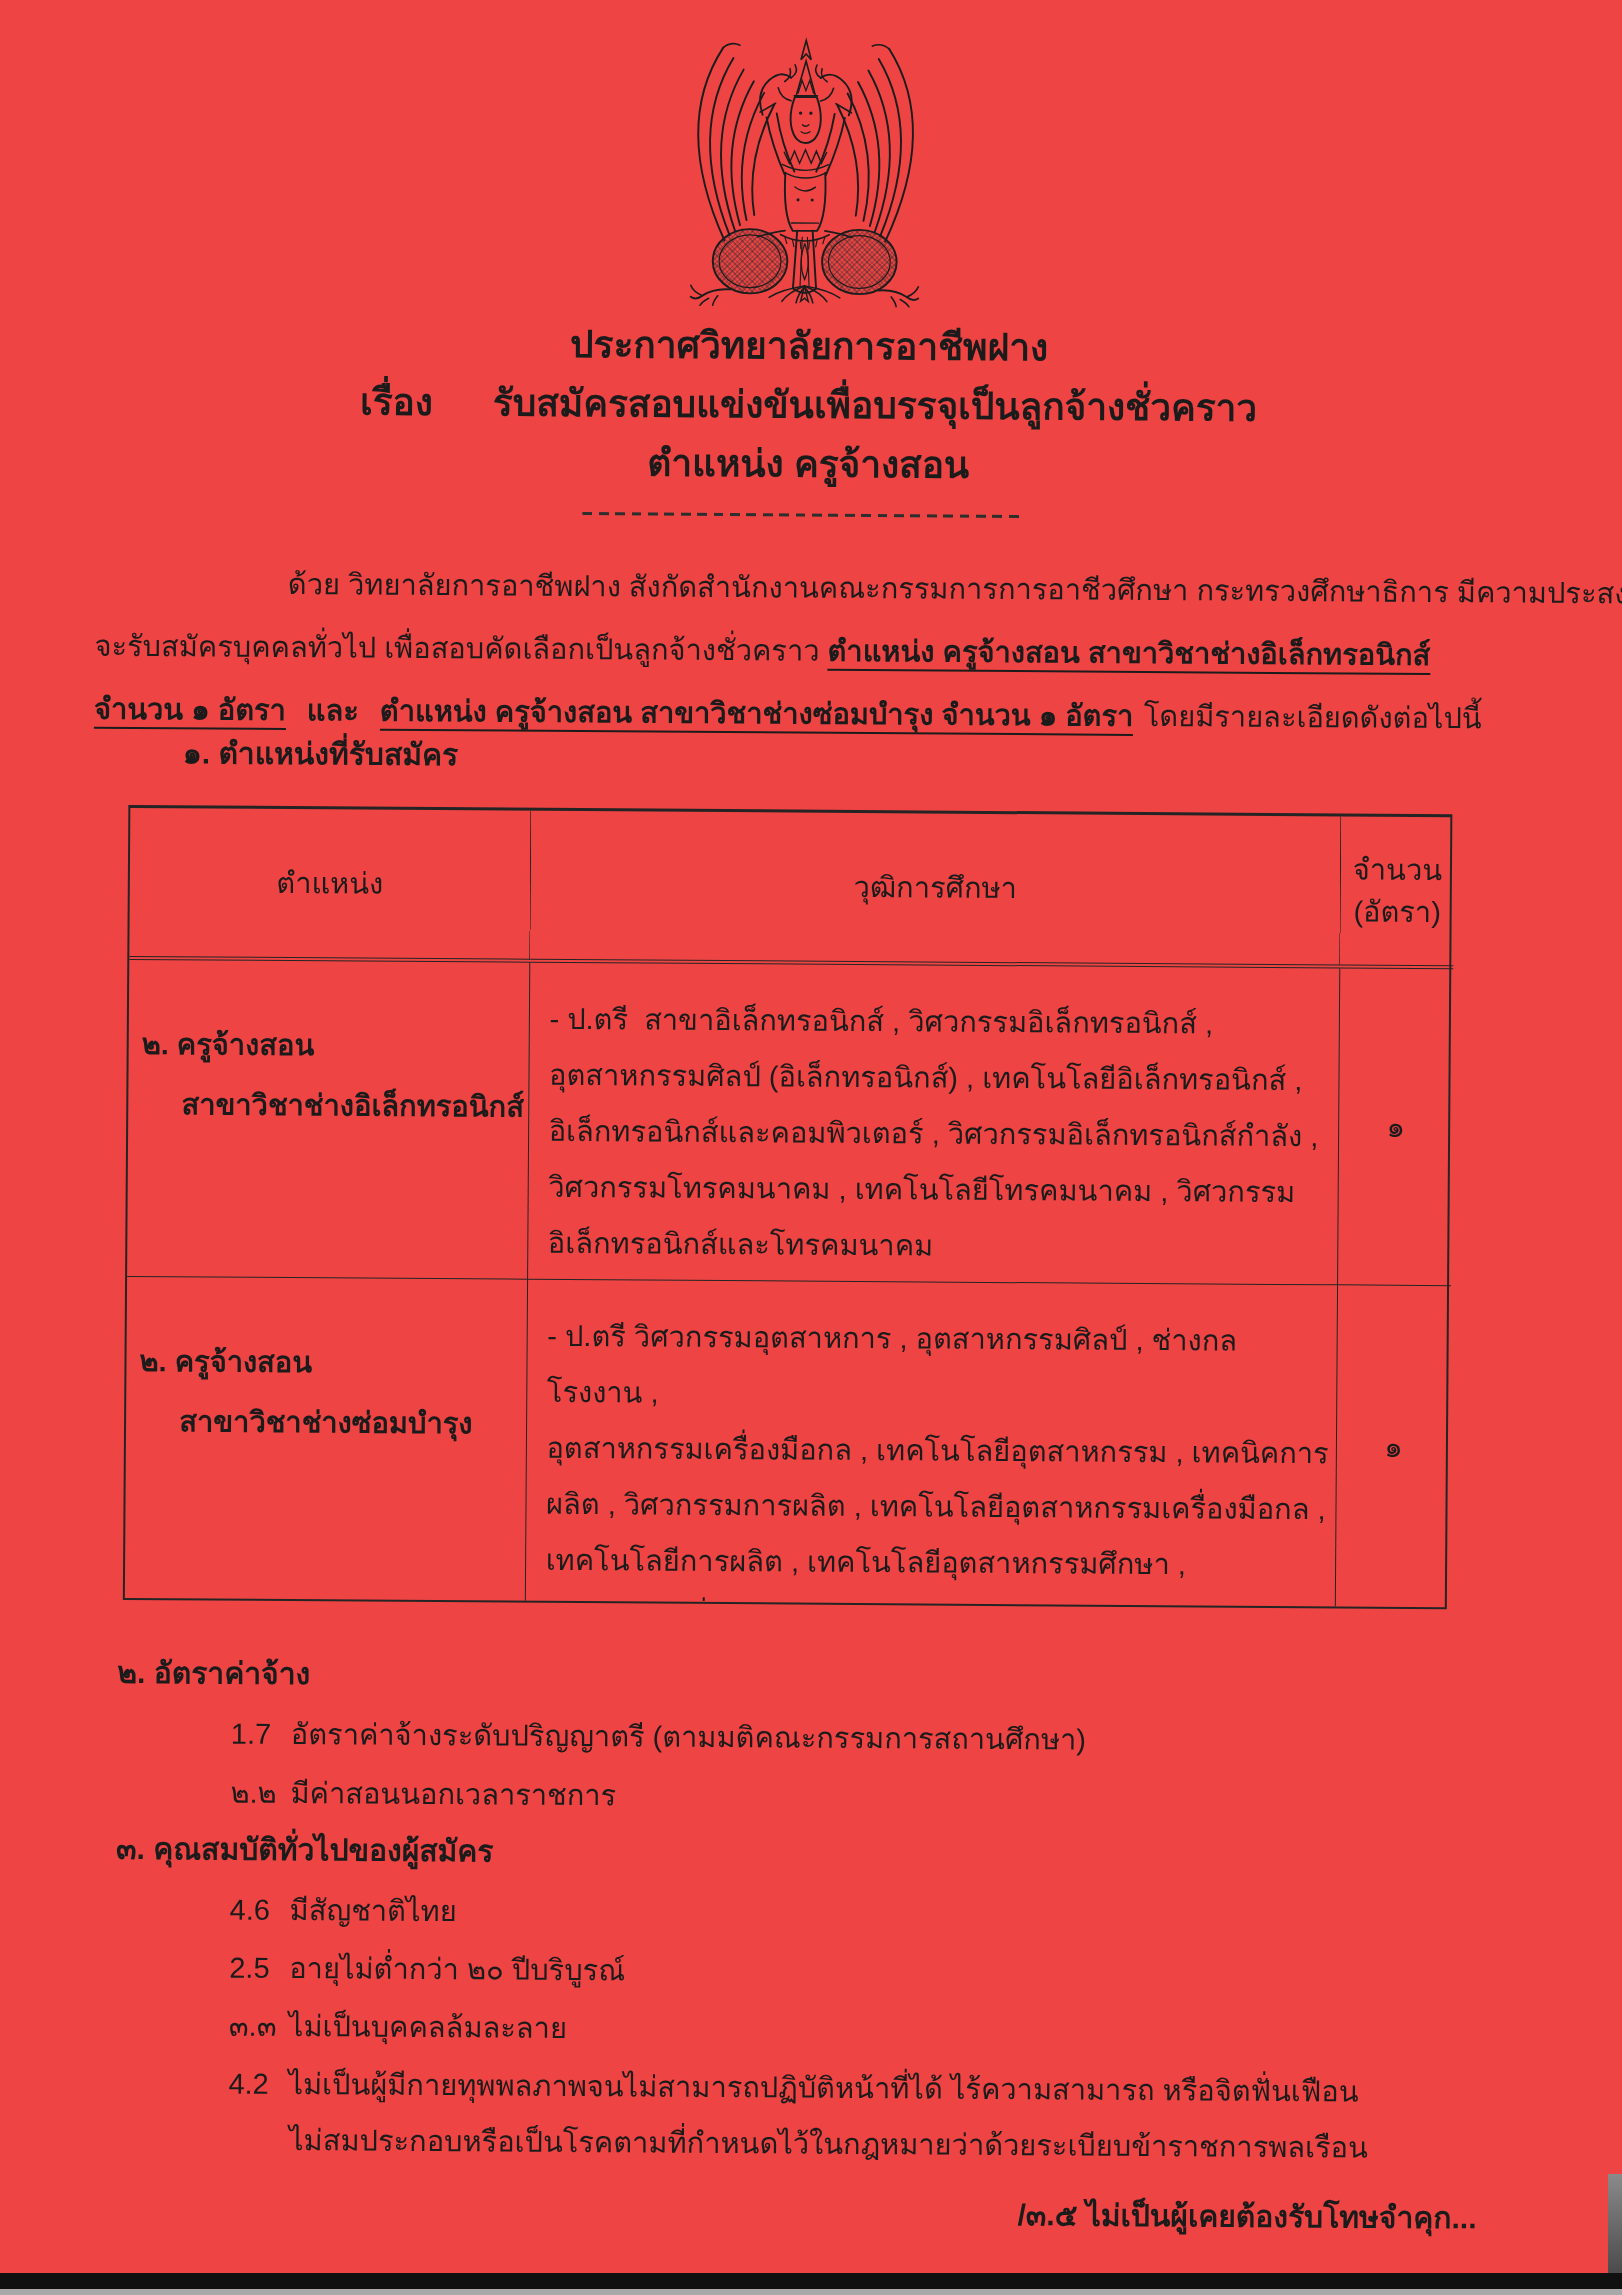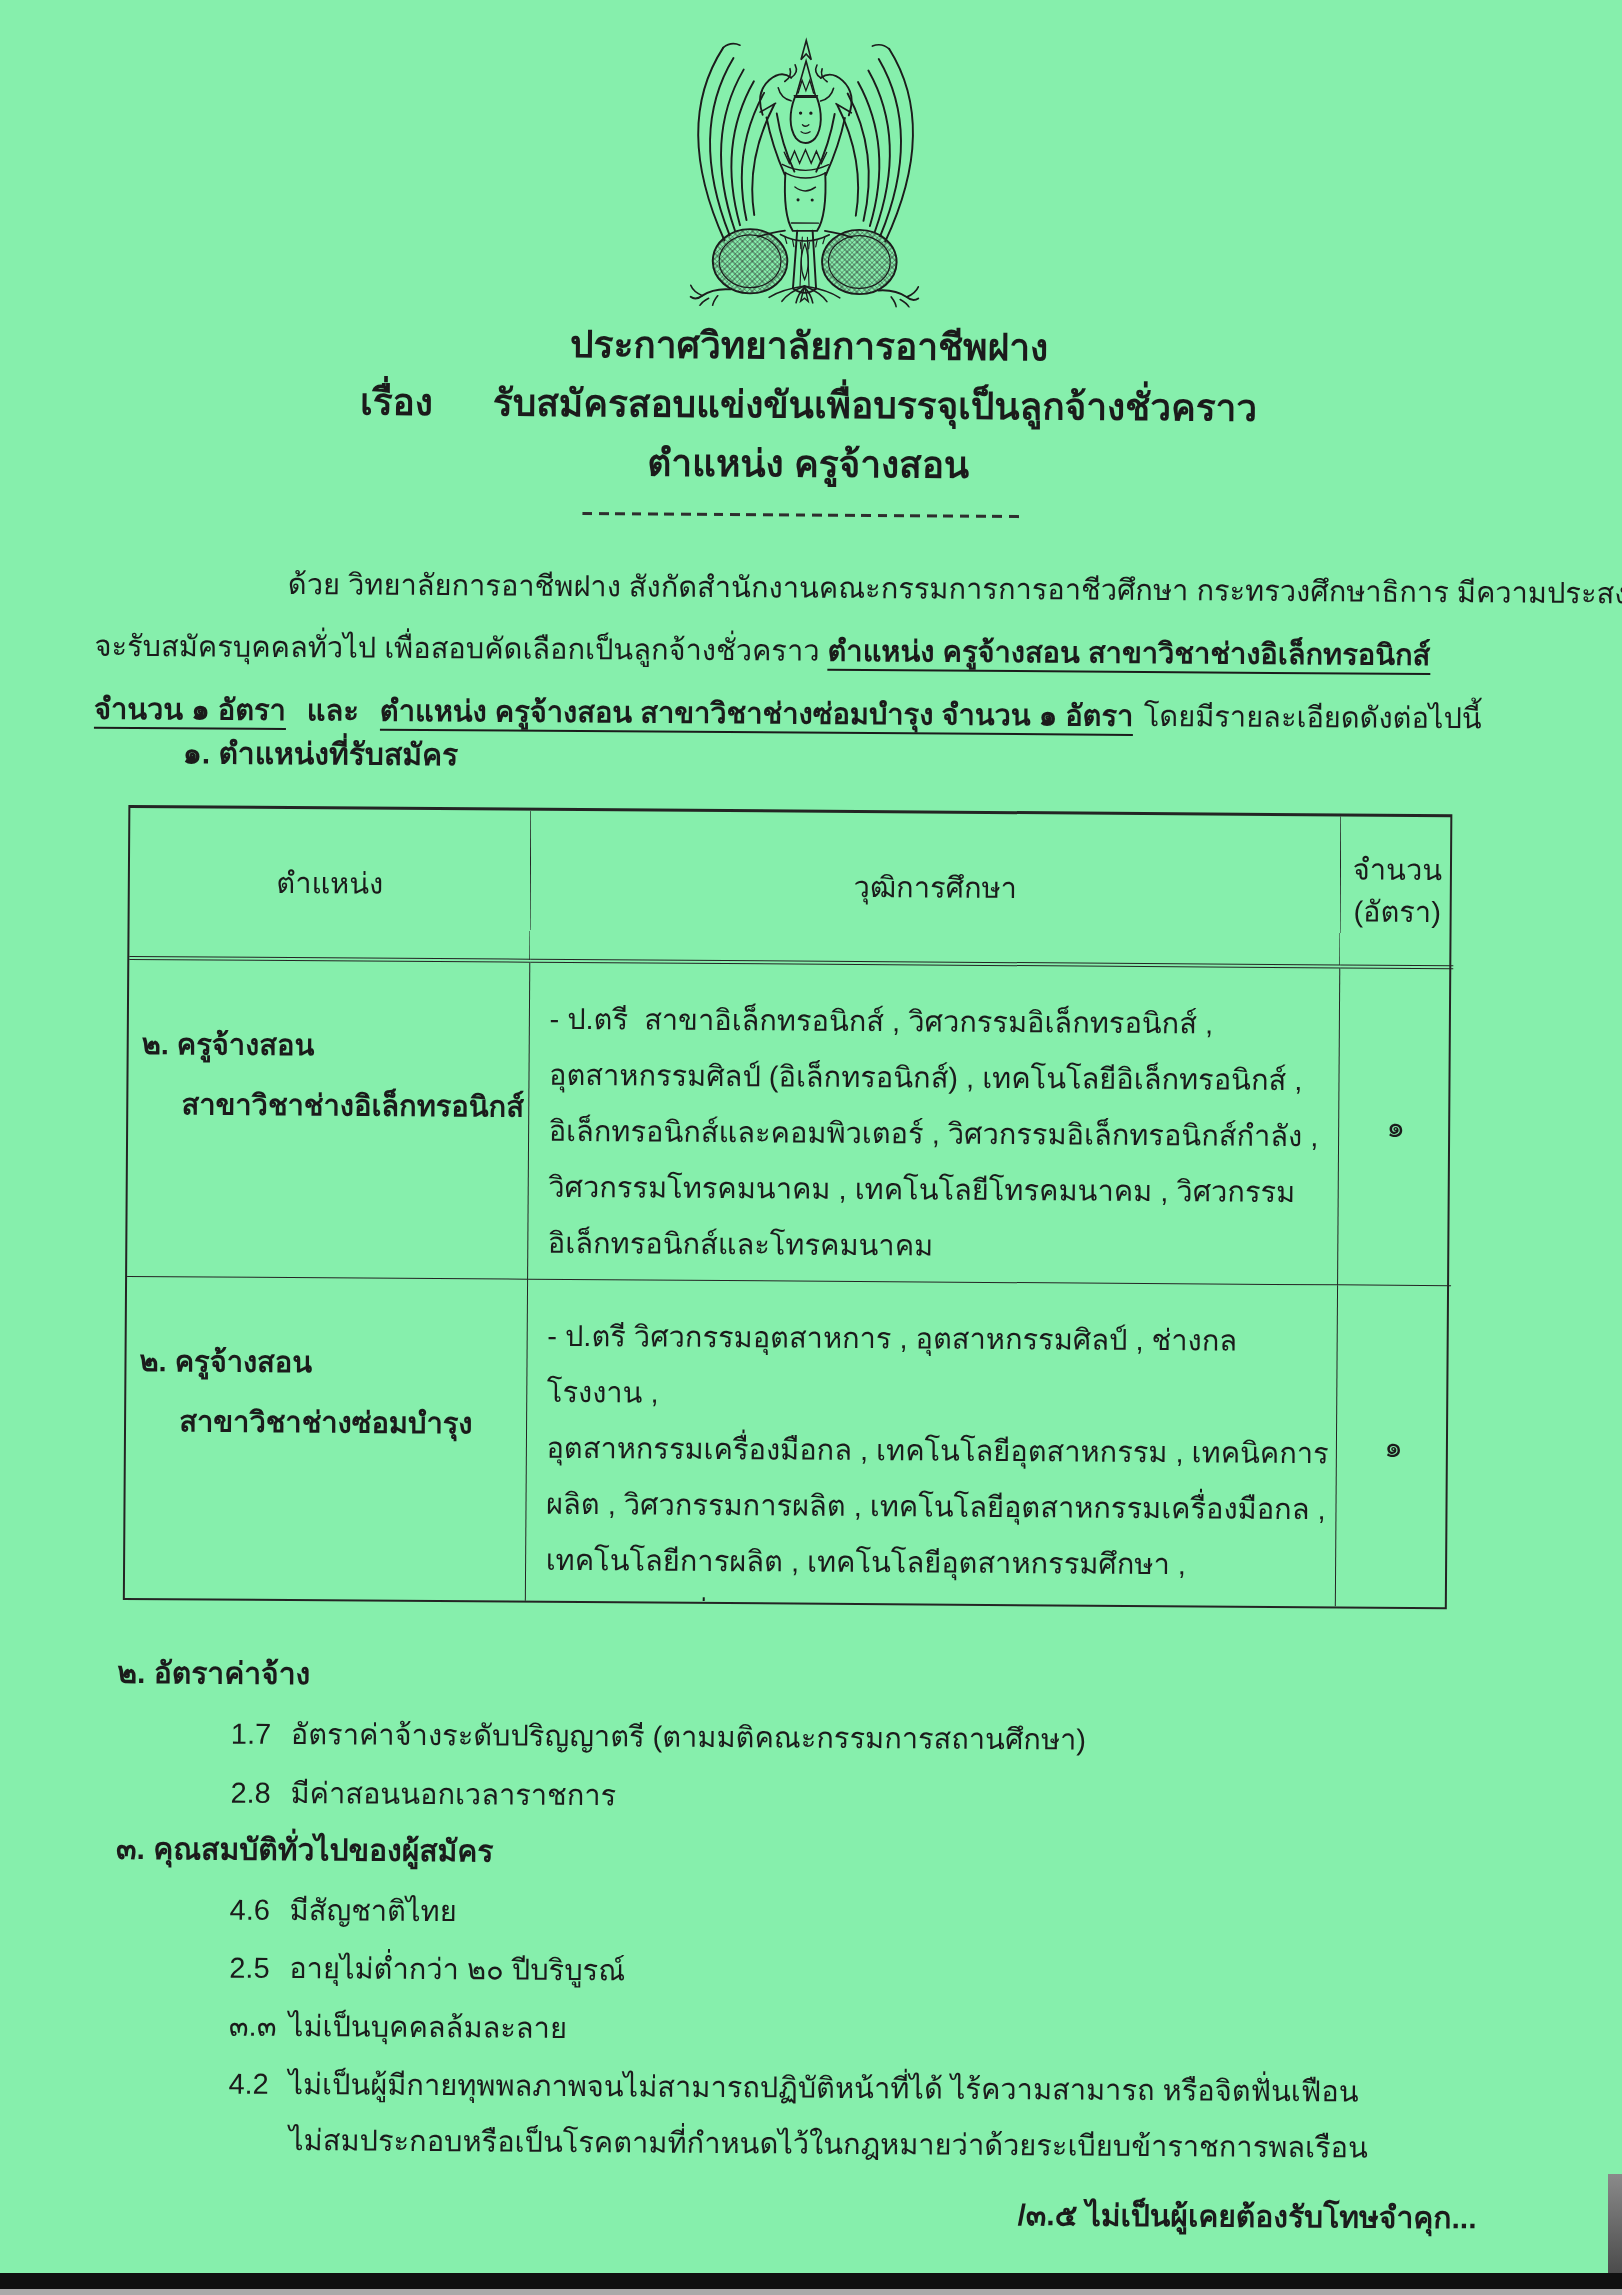--- a/index.html
+++ b/index.html
@@ -1,19 +1,19 @@
 <!DOCTYPE html>
 <html style="font-size:10.5px"><head>
 <meta charset="utf-8">
 <style>
   html,body{margin:0;padding:0;background:#e9e9e7;}
   .page{
     position:relative;
     width:1623px;height:2295px;
-    background:#86efac;
+    background:#ef4444;
     overflow:hidden;
     font-family:"Liberation Sans","DejaVu Sans",sans-serif;
     color:#1b1b1b;
   }
   .tilt{position:absolute;left:0;top:0;width:1623px;height:2295px;
     transform:rotate(0.4deg);transform-origin:0 0;}
   
   .emblem{position:absolute;left:654px;top:31px;width:305px;height:270px;}
   .title-line{position:absolute;left:0;width:1623px;text-align:center;
     font-size:37px;font-weight:bold;letter-spacing:0;}
@@ -191,21 +191,21 @@
 เทคโนโลยีการผลิต , เทคโนโลยีอุตสาหกรรมศึกษา ,
 วิศวกรรมเครื่องกล , วิศวกรรมอุตสาหการและระบบการผลิต</div>
       <div class="cell cnt last-col last-row">๑</div>
     </div>
 
     <div class="sec-heading h2">๒. อัตราค่าจ้าง</div>
     <div class="li" style="top:1709px">
       <span class="num">1.7</span><span>อัตราค่าจ้างระดับปริญญาตรี (ตามมติคณะกรรมการสถานศึกษา)</span>
     </div>
     <div class="li" style="top:1768px">
-      <span class="num">2.8</span><span>มีค่าสอนนอกเวลาราชการ</span>
+      <span class="num">๒.๒</span><span>มีค่าสอนนอกเวลาราชการ</span>
     </div>
 
     <div class="sec-heading h3">๓. คุณสมบัติทั่วไปของผู้สมัคร</div>
     <div class="li" style="top:1885px">
       <span class="num">4.6</span><span>มีสัญชาติไทย</span>
     </div>
     <div class="li" style="top:1943px">
       <span class="num">2.5</span><span>อายุไม่ต่ำกว่า ๒๐ ปีบริบูรณ์</span>
     </div>
     <div class="li" style="top:2001px">

